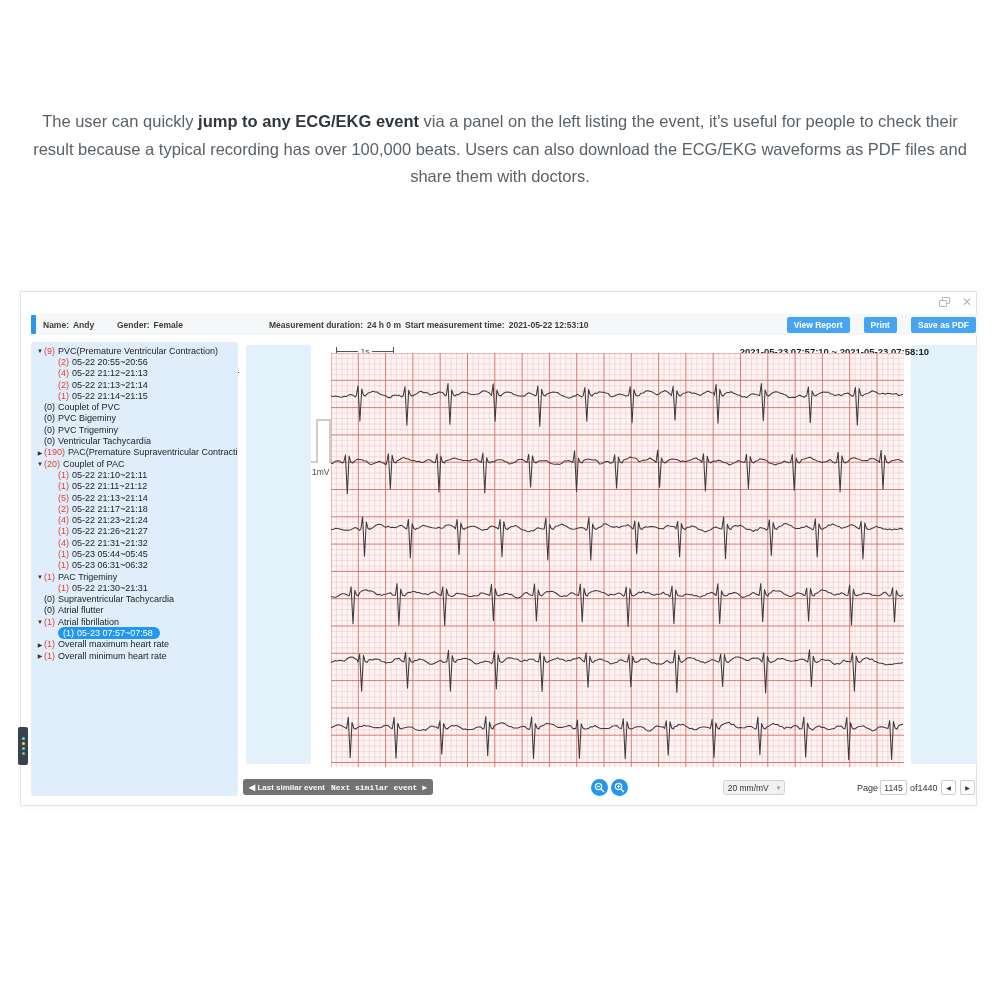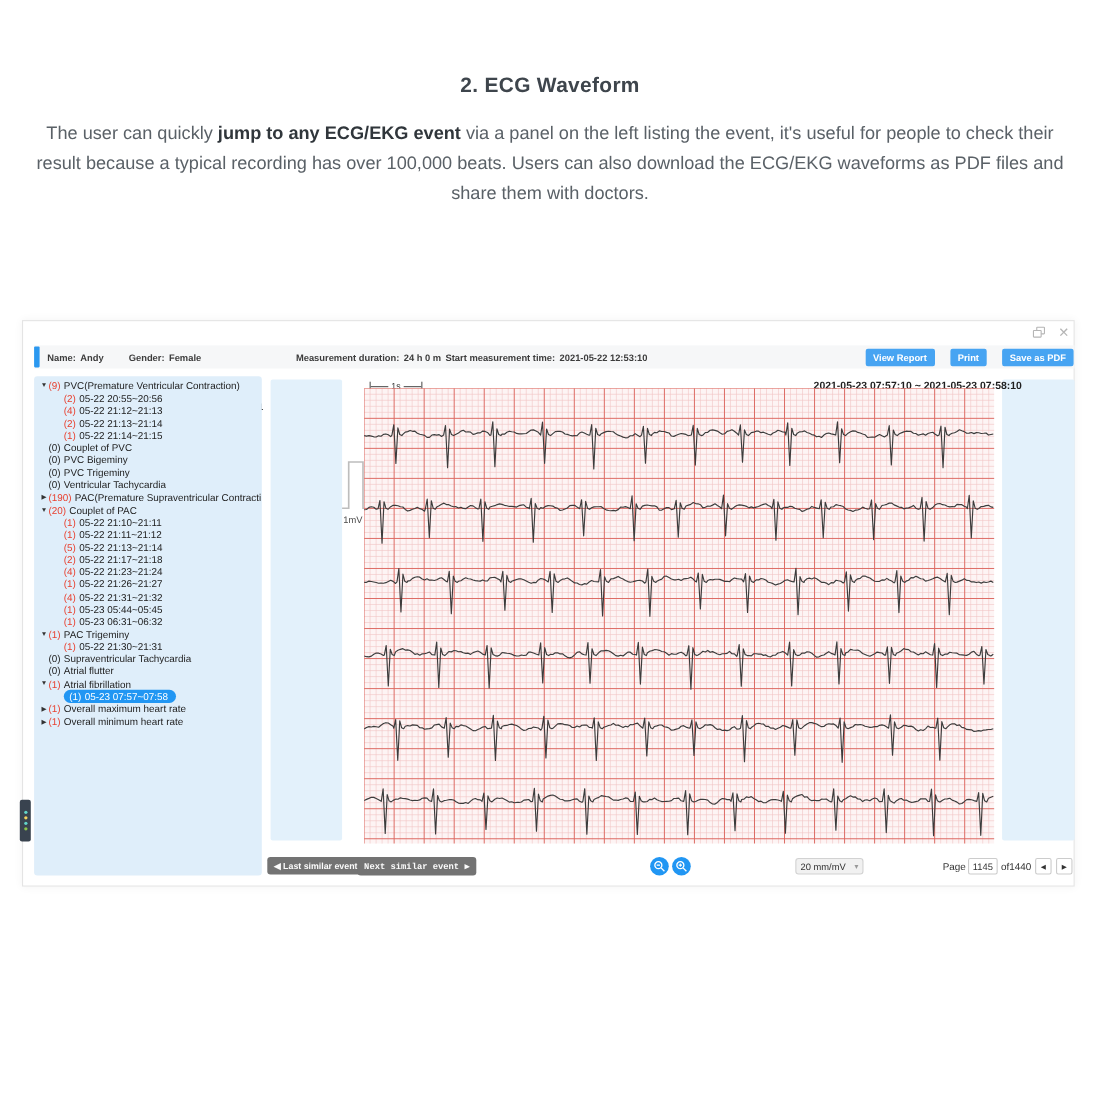--- a/index.html
+++ b/index.html
@@ -50,21 +50,21 @@
   
   .strip { position:absolute; top:53px; width:65px; height:419px; background:#e3f1fb; border-radius:2px; }
   .strip.left { left:225px; }
   .strip.right { left:890px; width:66px; }
 
   
   .cal-pulse { position:absolute; left:289px; top:122px; }
   .cal-label { position:absolute; left:291px; top:175px; font-size:8.5px; color:#4c4c4c; }
 
   
-  .scale-1s { position:absolute; left:315px; top:55px; width:48px; height:9px; display:flex; align-items:center; }
+  .scale-1s { position:absolute; left:315px; top:55px; width:58px; height:9px; display:flex; align-items:center; }
   .scale-1s .tick { width:1px; height:9px; background:#555; flex:none; }
   .scale-1s .bar { flex:1; height:1px; background:#555; }
   .scale-1s .lbl { font-size:8px; color:#333; padding:0 3px; line-height:9px; }
 
   .date-range { position:absolute; right:47px; top:54px; font-size:9.5px; font-weight:700; color:#1f1f1f; }
 
   
   .ecg-chart { position:absolute; left:310px; top:61px; width:573px; height:414px; }
 
   
@@ -92,21 +92,20 @@
   .page-nav { position:absolute; top:488px; width:15px; height:15px; background:#fff; border:1px solid #ccc;
     border-radius:2px; font-size:6px; color:#333; display:flex; align-items:center; justify-content:center; cursor:pointer; }
   .page-prev { left:920px; }
   .page-next { left:939px; }
 </style>
 </head>
 <body>
 
 <div id="stage">
 
-  <h1 class="doc-heading">2. ECG Waveform</h1>
   <p class="doc-intro"><span>The user can quickly </span><b>jump to any ECG/EKG event</b><span> via a panel on the left listing the event, it's useful for people to check their result because a typical recording has over 100,000 beats. Users can also download the ECG/EKG waveforms as PDF files and share them with doctors.</span></p>
 
   <div class="app-window">
 
     <div class="win-controls">
       <span class="restore-icon">
           <span class="r1"></span>
           <span class="r2"></span>
         </span>
       <span class="close-icon">✕</span>

